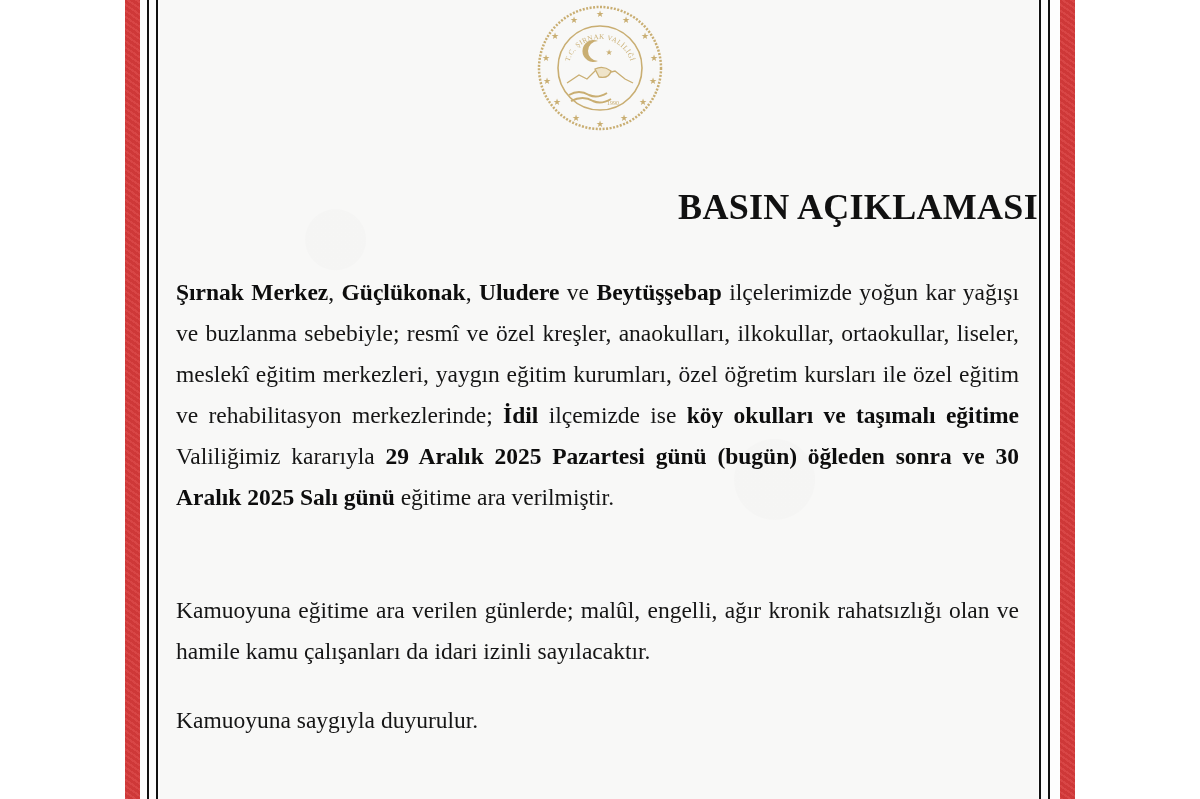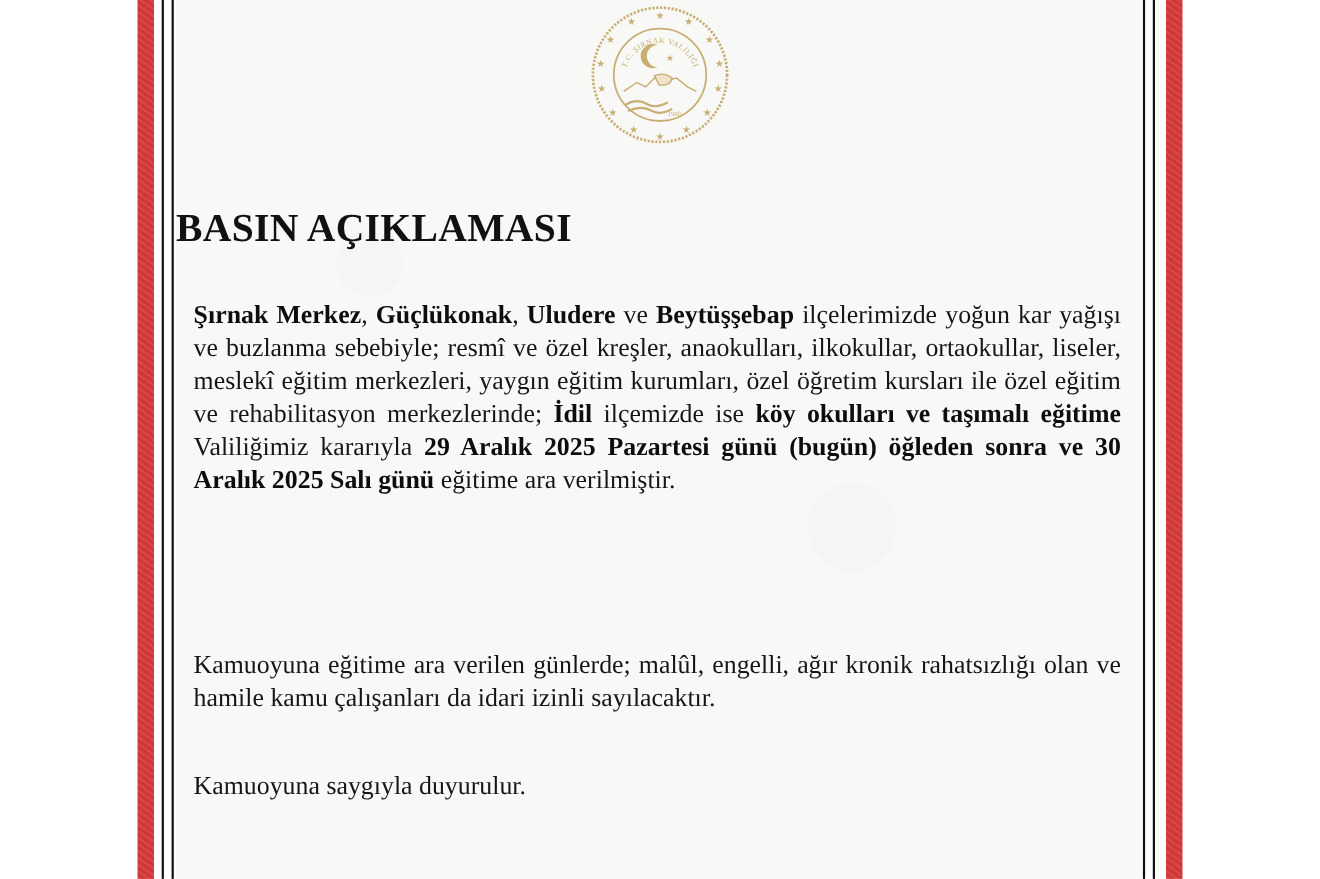--- a/index.html
+++ b/index.html
@@ -24,26 +24,26 @@
     background: #f8f8f7;
     background-image:
       radial-gradient(circle at 20% 30%, rgba(0,0,0,0.012) 0 30px, transparent 31px),
       radial-gradient(circle at 70% 60%, rgba(0,0,0,0.012) 0 40px, transparent 41px);
   }
   .emblem {
     position: absolute; left: 535px; top: 3px; width: 130px; height: 130px;
   }
   .title {
     position: absolute; left: 160px; width: 878px; top: 186px;
-    text-align: left; font-weight: bold; font-size: 36px; color: #111;
+    text-align: right; font-weight: bold; font-size: 36px; color: #111;
     letter-spacing: 0.3px;
   }
   .body-text {
     position: absolute; left: 176px; width: 843px;
-    font-size: 23.5px; line-height: 30px; color: #151515;
+    font-size: 23.5px; line-height: 41px; color: #151515;
     text-align: justify;
   }
   .p1 { top: 272px; }
   .p2 { top: 590px; }
   .p3 { top: 700px; }
   .body-text b { font-weight: bold; color: #0d0d0d; }
 </style>
 </head>
 <body>
 

